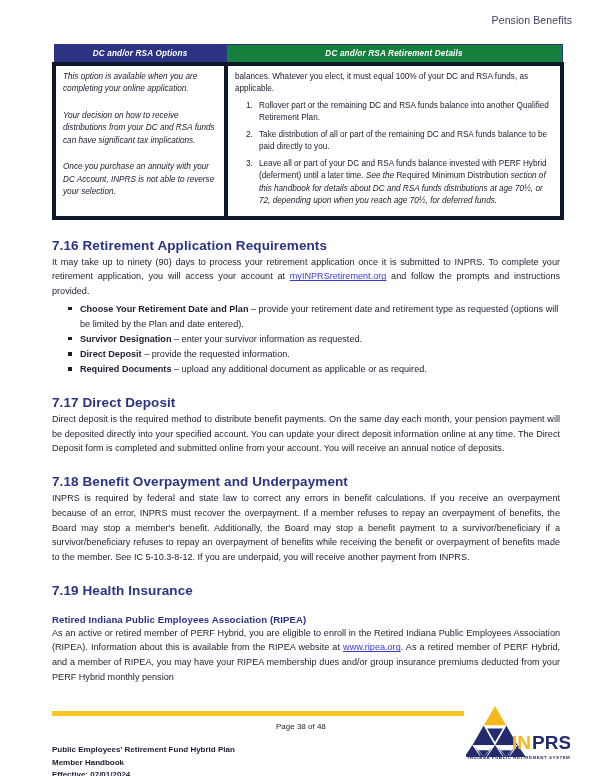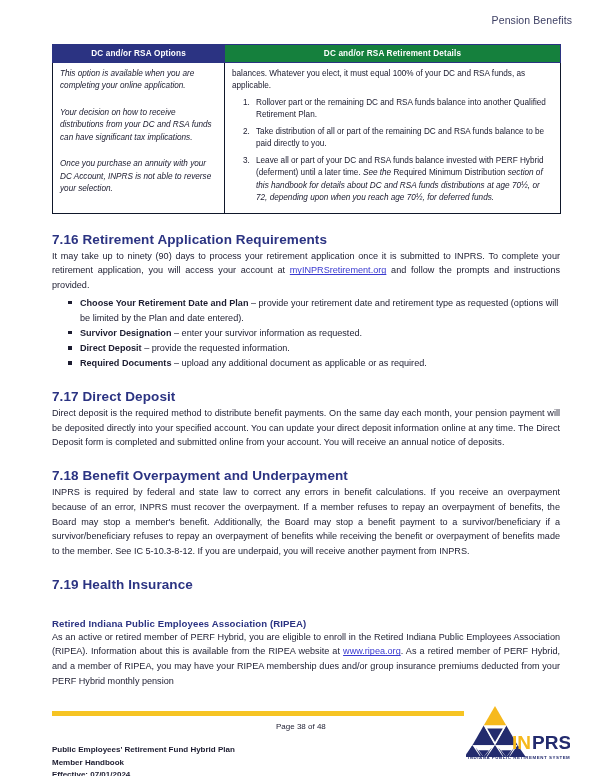--- a/index.html
+++ b/index.html
@@ -52,23 +52,24 @@
   }
   table.dc-table th {
     background: #2b3382;
     color: #ffffff;
     font-size: 8.2px;
     font-weight: bold;
     text-align: center;
     padding: 4px 3px 4px 3px;
     border: 1px solid #2b3382;
     letter-spacing: 0.15px;
+    font-style: italic;
   }
   table.dc-table td {
-    border: 1px solid #0f172a;
+    border: 4px solid #0f172a;
     vertical-align: top;
     padding: 5px 7px 8px 7px;
     font-size: 8.2px;
     line-height: 1.52;
   }
   col.c-left { width: 172px; }
   col.c-right { width: 336px; }
 
   td.left-cell p {
     margin: 0 0 14px 0;
@@ -96,21 +97,21 @@
     color: #2b3382;
     font-size: 13.5px;
     font-weight: bold;
     margin: 18px 0 2px 0;
     letter-spacing: 0.1px;
   }
   h3.sub-heading {
     color: #2b3382;
     font-size: 9.6px;
     font-weight: bold;
-    margin: 26px 0 1px 0;
+    margin: 16px 0 1px 0;
     letter-spacing: 0.1px;
   }
   p.body-text {
     margin: 0 0 2px 0;
     font-size: 9.1px;
     line-height: 1.62;
     text-align: justify;
     color: #1c1c30;
   }
   a.doc-link {

